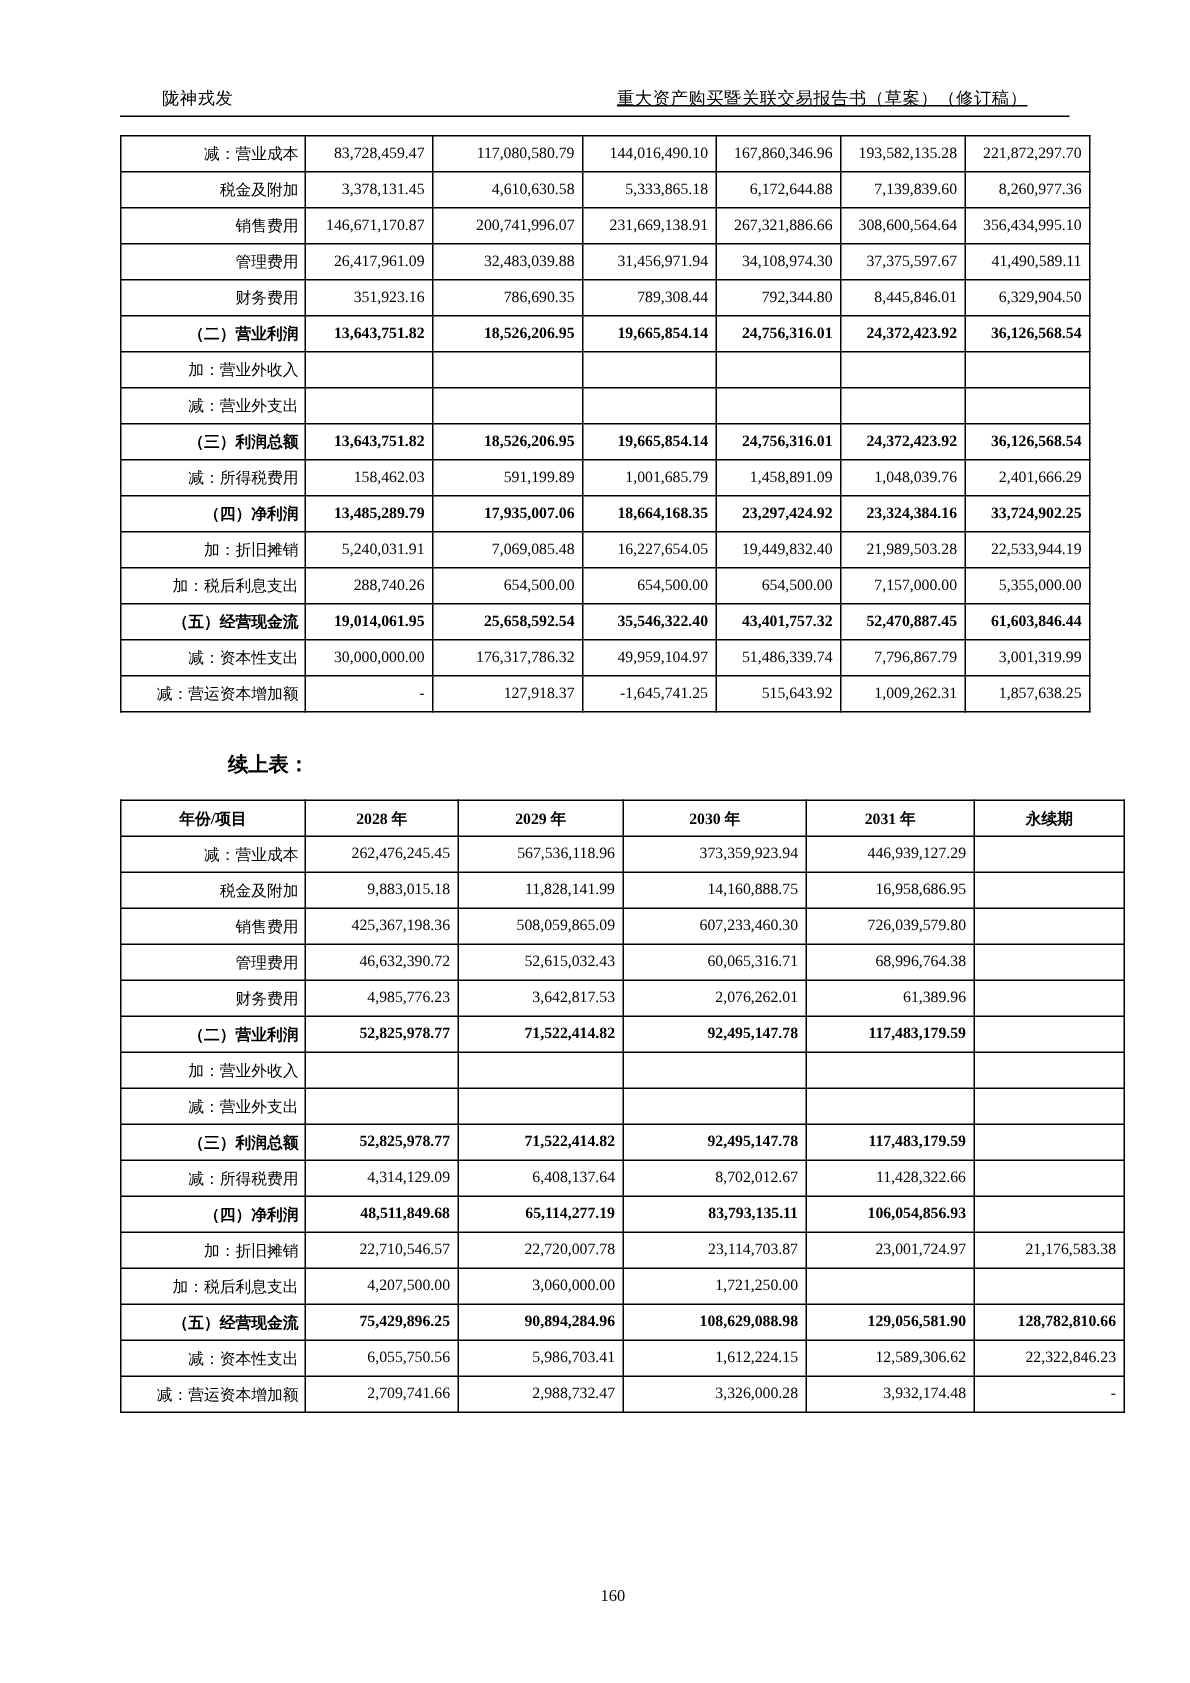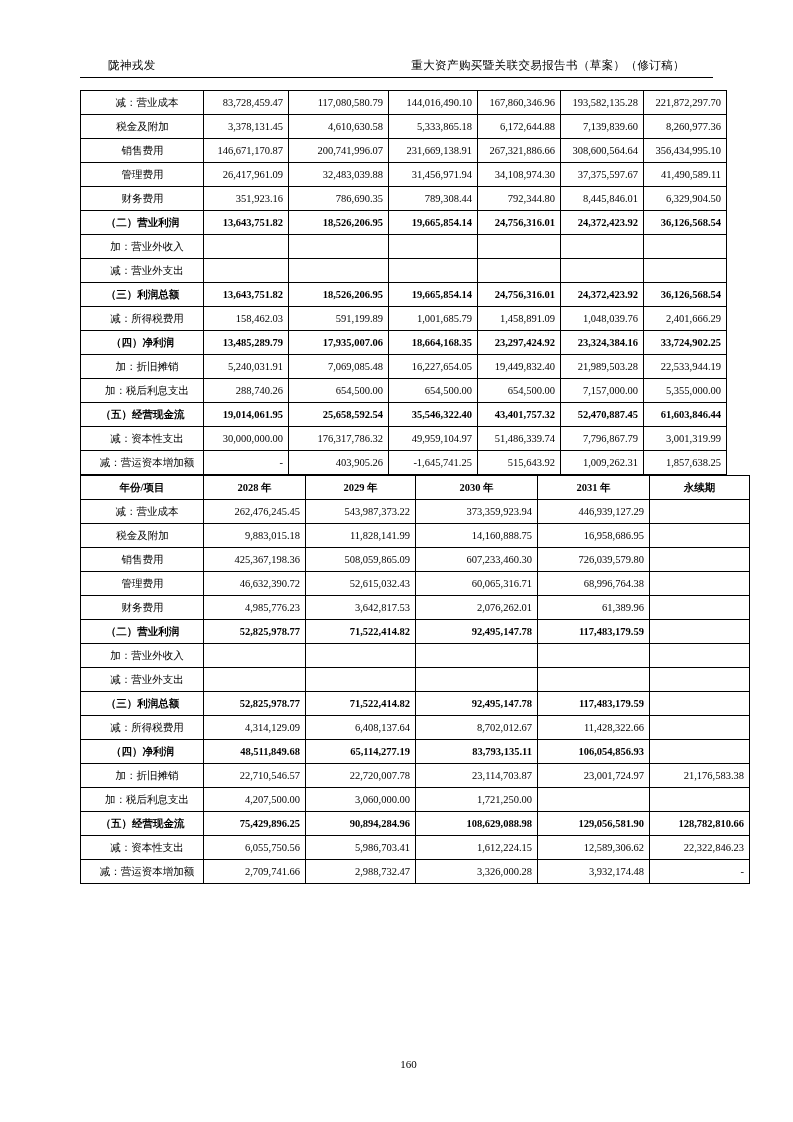--- a/index.html
+++ b/index.html
@@ -26,21 +26,21 @@
   .doc-header {
     display: flex;
     justify-content: space-between;
     align-items: flex-end;
     font-size: 11.5px;
     padding: 0 28px 4px 28px;
     border-bottom: 1.1px solid #000;
     letter-spacing: 0.4px;
   }
   .doc-header .left { white-space: nowrap; }
-  .doc-header .right { white-space: nowrap; }
+  .doc-header .right { white-space: nowrap; text-decoration: underline; }
 
   
   table {
     border-collapse: collapse;
     table-layout: fixed;
     font-size: 10.5px;
   }
   table.t1 {
     width: 633px;
     margin-top: 12px;
@@ -51,21 +51,21 @@
   }
   td {
     border: 0.8px solid #000;
     padding: 3px 4px;
     height: 17px;
     vertical-align: middle;
     white-space: nowrap;
     overflow: hidden;
   }
   .lbl {
-    text-align: center;
+    text-align: right;
     padding-left: 5px;
   }
   .num {
     text-align: right;
     padding-right: 5px;
     font-family: "Liberation Serif", "DejaVu Serif", serif;
   }
   .ctr { text-align: center; }
   .b { font-weight: bold; }
   .indent { padding-left: 14px; }
@@ -239,29 +239,30 @@
           <td class="num">30,000,000.00</td>
           <td class="num">176,317,786.32</td>
           <td class="num">49,959,104.97</td>
           <td class="num">51,486,339.74</td>
           <td class="num">7,796,867.79</td>
           <td class="num">3,001,319.99</td>
         </tr>
         <tr>
           <td class="lbl indent">减：营运资本增加额</td>
           <td class="num">-</td>
-          <td class="num">403,905.26</td>
+          <td class="num">127,918.37</td>
           <td class="num">-1,645,741.25</td>
           <td class="num">515,643.92</td>
           <td class="num">1,009,262.31</td>
           <td class="num">1,857,638.25</td>
         </tr>
       </tbody>
   </table>
 
+  <div class="cont-caption">续上表：</div>
 
   <table class="t2">
     <colgroup>
       <col style="width:123px">
       <col style="width:102px">
       <col style="width:110px">
       <col style="width:122px">
       <col style="width:112px">
       <col style="width:100px">
     </colgroup>
@@ -272,21 +273,21 @@
           <td class="ctr b">2029 年</td>
           <td class="ctr b">2030 年</td>
           <td class="ctr b">2031 年</td>
           <td class="ctr b">永续期</td>
         </tr>
       </thead>
     <tbody>
         <tr>
           <td class="lbl indent">减：营业成本</td>
           <td class="num">262,476,245.45</td>
-          <td class="num">543,987,373.22</td>
+          <td class="num">567,536,118.96</td>
           <td class="num">373,359,923.94</td>
           <td class="num">446,939,127.29</td>
           <td class="num"></td>
         </tr>
         <tr>
           <td class="lbl">税金及附加</td>
           <td class="num">9,883,015.18</td>
           <td class="num">11,828,141.99</td>
           <td class="num">14,160,888.75</td>
           <td class="num">16,958,686.95</td>

